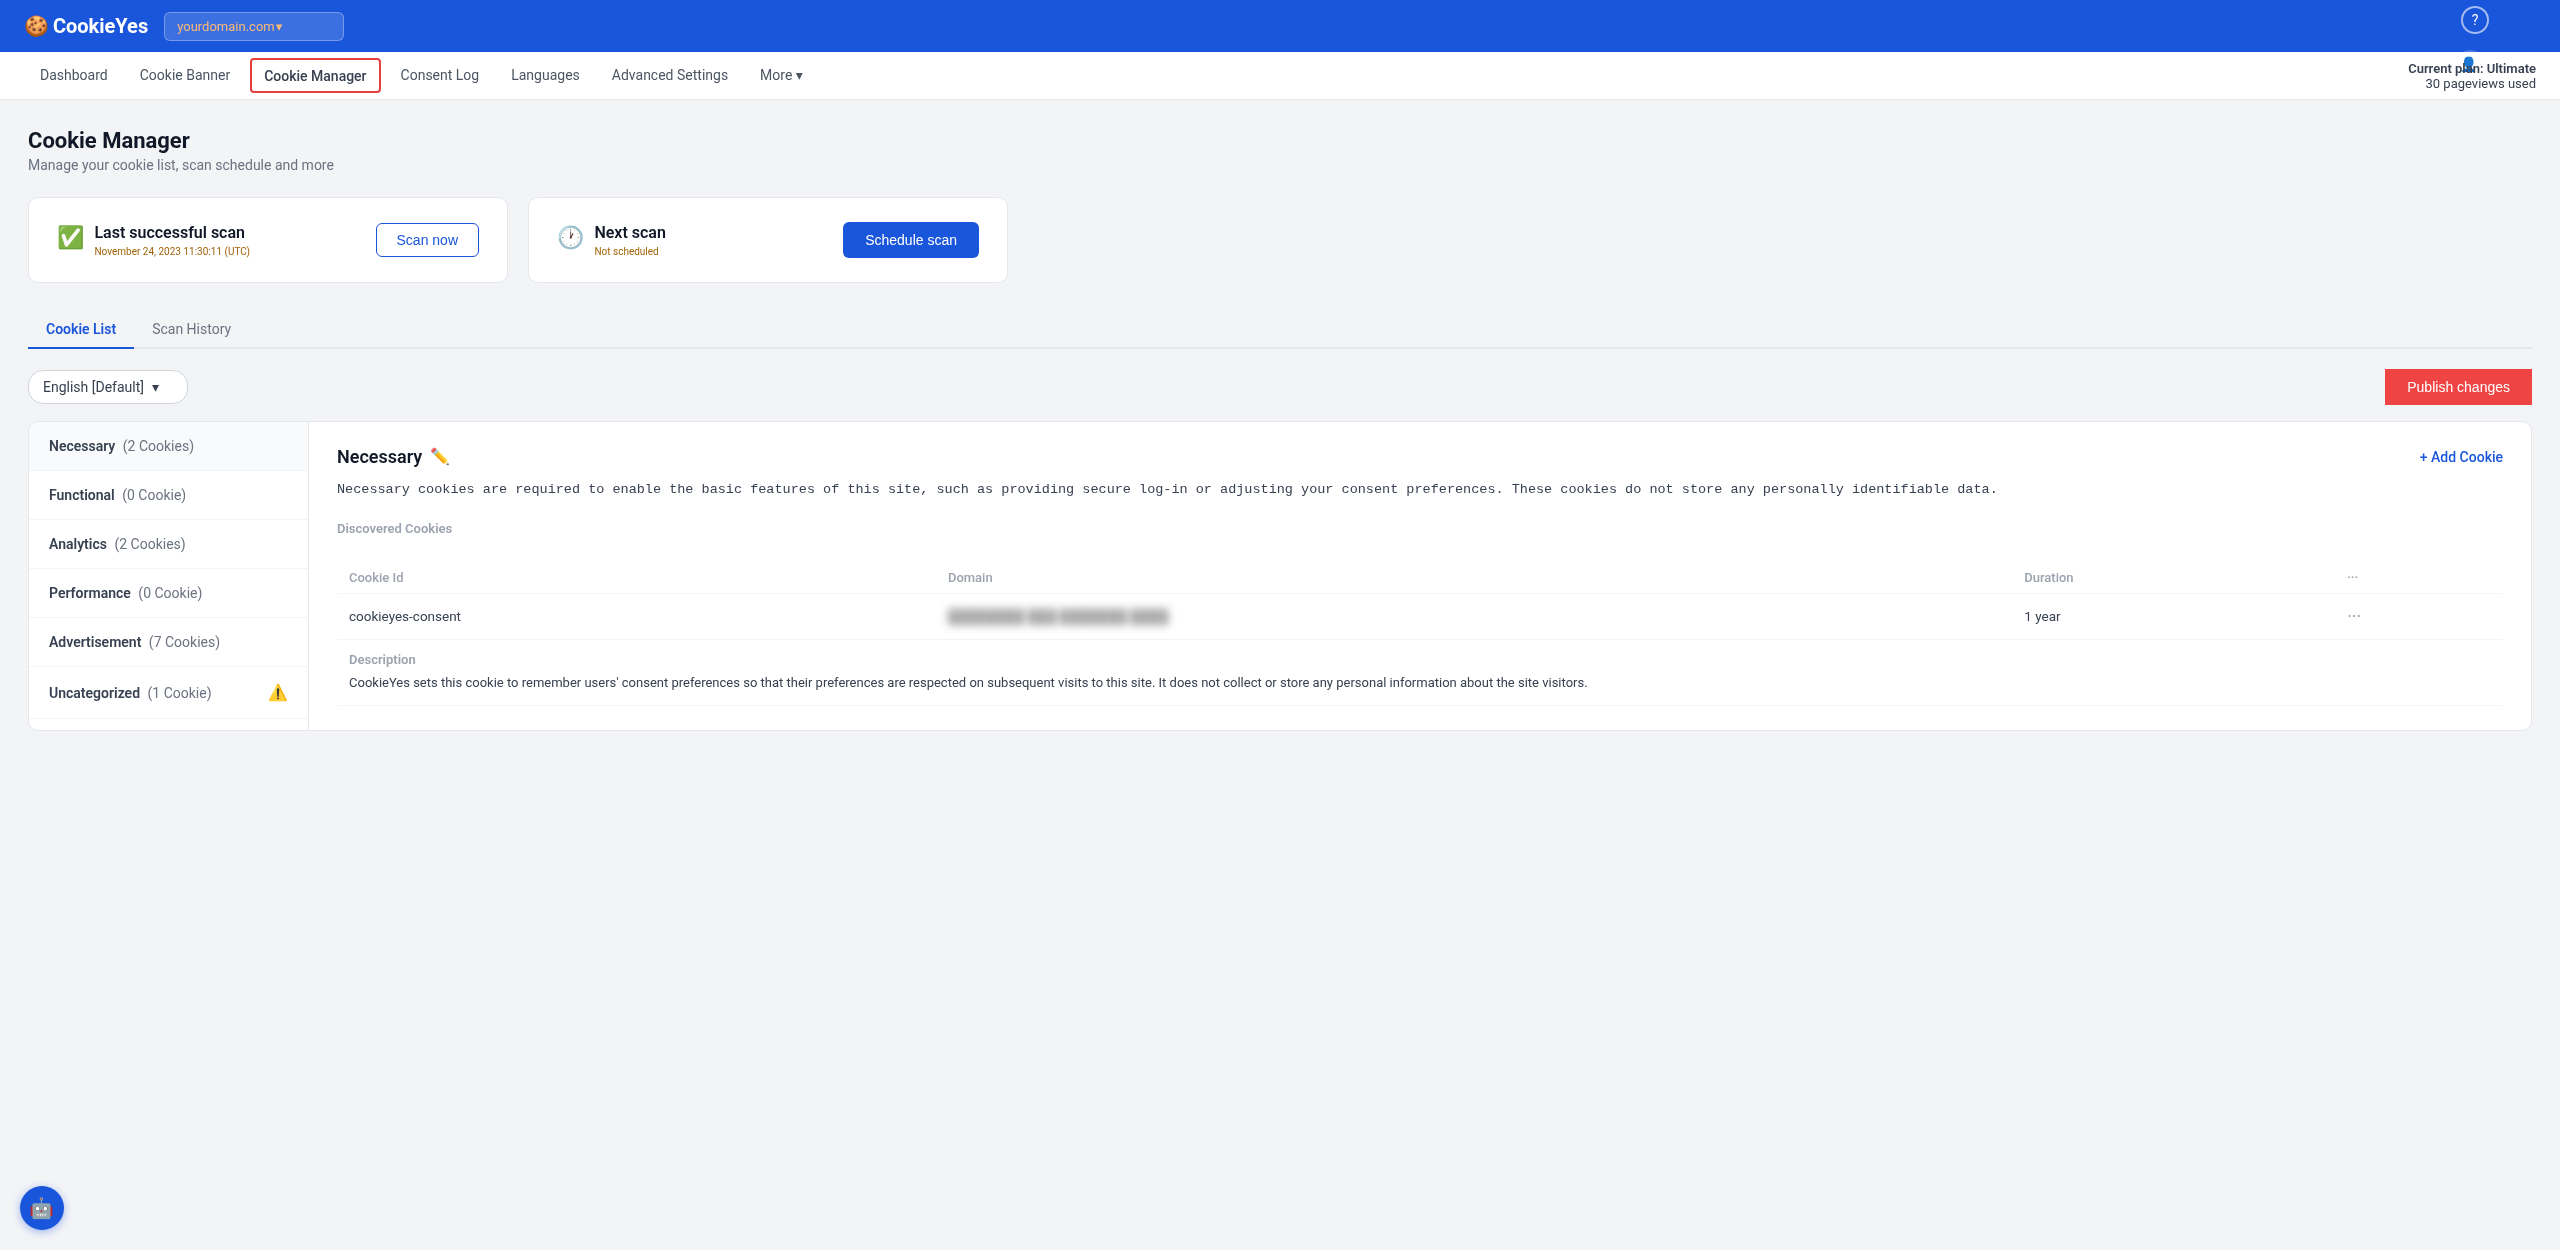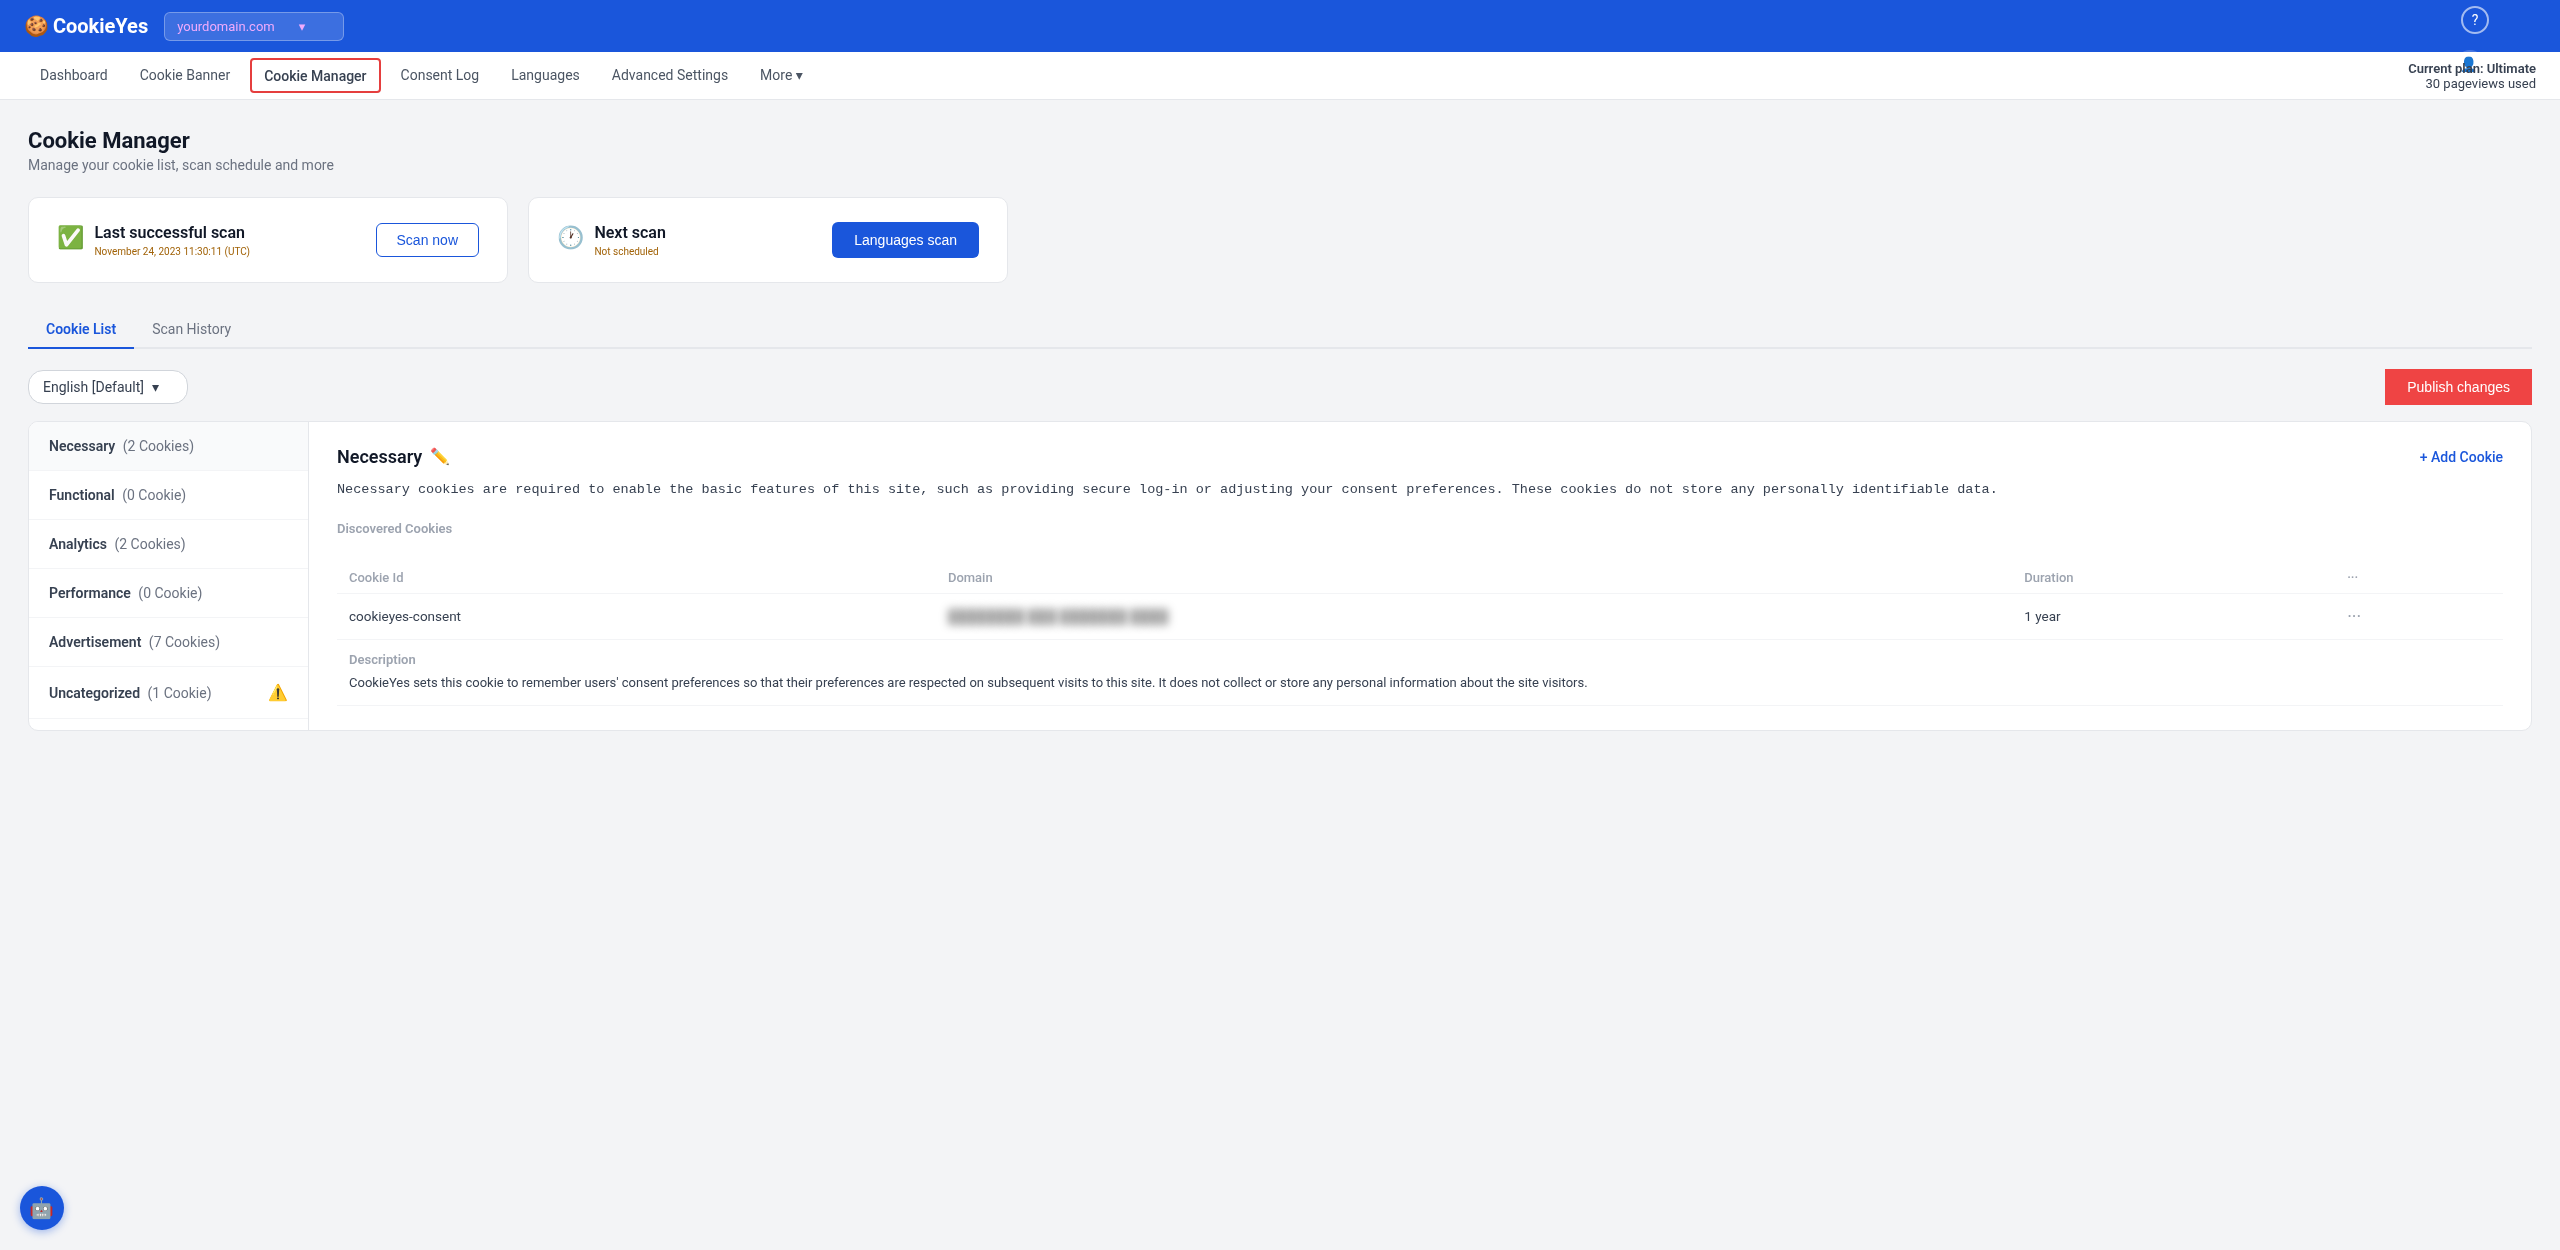--- a/index.html
+++ b/index.html
@@ -12,27 +12,27 @@
       align-items: center;
       padding: 0 24px;
       height: 52px;
       justify-content: space-between;
     }
     .top-bar-left { display: flex; align-items: center; gap: 16px; }
     .logo { color: #fff; font-weight: 700; font-size: 20px; display: flex; align-items: center; gap: 4px; }
     .domain-selector {
       background: rgba(255,255,255,0.15);
       border: 1px solid rgba(255,255,255,0.3);
-      color: #f0abfc;
+      color: #fdba74;
       padding: 6px 12px;
       border-radius: 6px;
       font-size: 13px;
       display: flex;
       align-items: center;
-      gap: 24px;
+      gap: 1px;
       min-width: 180px;
       cursor: pointer;
     }
     .top-bar-right { display: flex; align-items: center; gap: 16px; color: #fff; font-size: 14px; flex-direction: column; }
     .partner-link { display: flex; align-items: center; gap: 4px; cursor: pointer; }
     .help-btn { width: 28px; height: 28px; border-radius: 50%; border: 2px solid rgba(255,255,255,0.6); display: flex; align-items: center; justify-content: center; cursor: pointer; font-size: 14px; color: #fff; }
     .avatar-btn { display: flex; align-items: center; gap: 4px; cursor: pointer; }
     .avatar { width: 28px; height: 28px; border-radius: 50%; background: rgba(255,255,255,0.2); display: flex; align-items: center; justify-content: center; }
 
     
@@ -292,21 +292,21 @@
       <button class="btn-outline">Scan now</button>
     </div>
     <div class="scan-card">
       <div class="scan-card-info">
         <span class="scan-card-icon">🕐</span>
         <div>
           <div class="scan-card-title">Next scan</div>
           <div class="scan-card-subtitle">Not scheduled</div>
         </div>
       </div>
-      <button class="btn-primary">Languages scan</button>
+      <button class="btn-primary">Schedule scan</button>
     </div>
   </div>
 
   <div class="tabs-bar">
     <div class="tab active">Cookie List</div>
     <div class="tab">Scan History</div>
   </div>
 
   <div class="table-area-header">
     <div class="language-select">

